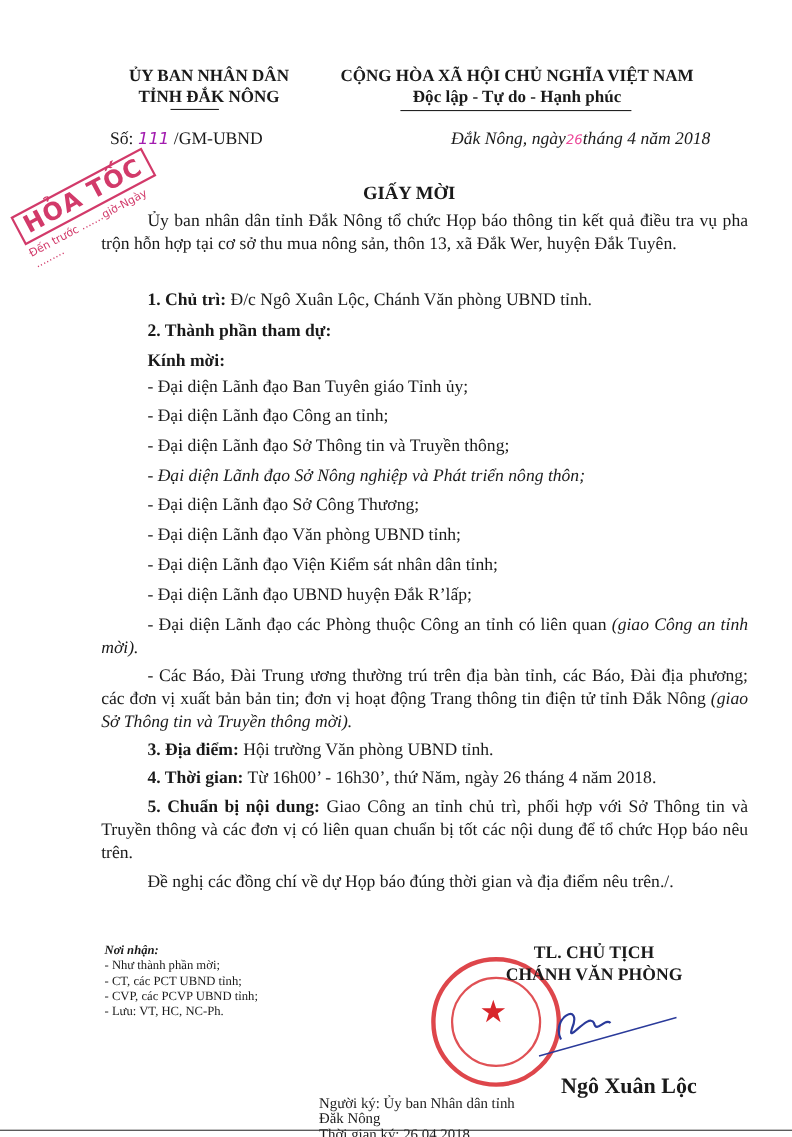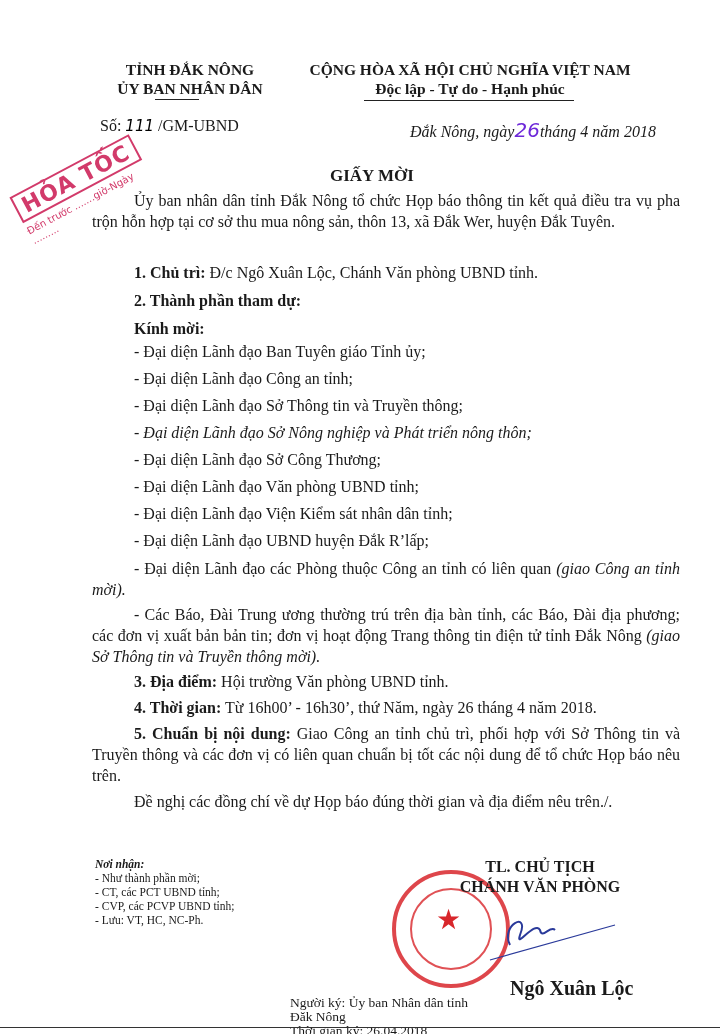--- a/index.html
+++ b/index.html
@@ -6,23 +6,23 @@
   body { width:720px; height:1034px; background:#fff; position:relative; overflow:hidden;
     font-family:"Liberation Serif", "DejaVu Serif", serif; color:#1a1a1a; }
   .abs { position:absolute; }
   .b { font-weight:bold; }
   .i { font-style:italic; }
   .hdr-l { left:90px; top:60px; width:200px; text-align:center; font-size:15.5px; font-weight:bold; line-height:19px; }
   .hdr-r { left:300px; top:60px; width:340px; text-align:center; font-size:15.5px; font-weight:bold; line-height:19px; }
   .uline-l { left:155px; top:99px; width:44px; border-top:1px solid #222; }
   .uline-r { left:364px; top:100px; width:210px; border-top:1px solid #222; }
   .so { left:100px; top:117px; font-size:16px; }
-  .so .hw { color:#000000; font-style:italic; font-family:"DejaVu Sans", sans-serif; font-size:15px; padding:0 4px; }
+  .so .hw { color:#a21caf; font-style:italic; font-family:"DejaVu Sans", sans-serif; font-size:15px; padding:0 4px; }
   .date { left:410px; top:118px; font-size:16px; font-style:italic; }
-  .date .hw { color:#6d28d9; font-family:"DejaVu Sans", sans-serif; font-size:20px; }
+  .date .hw { color:#ec4899; font-family:"DejaVu Sans", sans-serif; font-size:12px; }
   .title { left:330px; top:166px; font-size:17px; font-weight:bold; }
   .p { font-size:16px; line-height:21px;text-align:center; }
   .body { left:92px; width:588px; text-align:justify; }
   .list-line { left:134px; font-size:16px; }
   .stamp-hoatoc { left:20px; top:160px; width:140px; height:80px; transform:rotate(-28deg); color:#d23a6a; }
   .stamp-hoatoc .big { font-family:"DejaVu Sans", sans-serif; font-weight:bold; font-size:22px; letter-spacing:1px; border:2px solid #d23a6a; padding:0 6px; display:inline-block; }
   .stamp-hoatoc .small { font-family:"DejaVu Sans", sans-serif; font-size:10px; margin-top:4px; }
   .noi-nhan { left:95px; top:857px; font-size:11.5px; line-height:14px; }
   .sig-title { left:440px; top:857px; width:200px; text-align:center; font-size:16px; font-weight:bold; line-height:20px; }
   .sig-name { left:510px; top:977px; font-size:20px; font-weight:bold; }
@@ -32,22 +32,22 @@
   .signature { left:470px; top:905px; width:150px; height:60px; }
   .signer { left:290px; top:996px; font-size:13.5px; line-height:14px; font-family:"Liberation Serif", serif; }
   .bottom-line { left:0; top:1027px; width:720px; border-top:1px solid #333; }
 </style>
 </head>
 <body>
 
 <div>
 
   <div class="abs hdr-l">
+    <div>ỦY BAN NHÂN DÂN</div>
     <div>TỈNH ĐẮK NÔNG</div>
-    <div>ỦY BAN NHÂN DÂN</div>
   </div>
   <div class="abs uline-l"></div>
 
   <div class="abs hdr-r">
     <div>CỘNG HÒA XÃ HỘI CHỦ NGHĨA VIỆT NAM</div>
     <div>Độc lập - Tự do - Hạnh phúc</div>
   </div>
   <div class="abs uline-r"></div>
 
   <div class="abs so">

